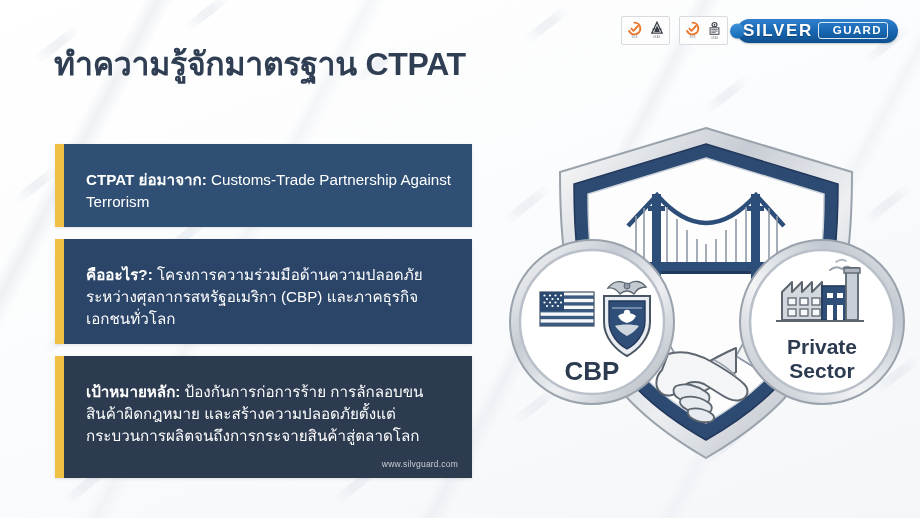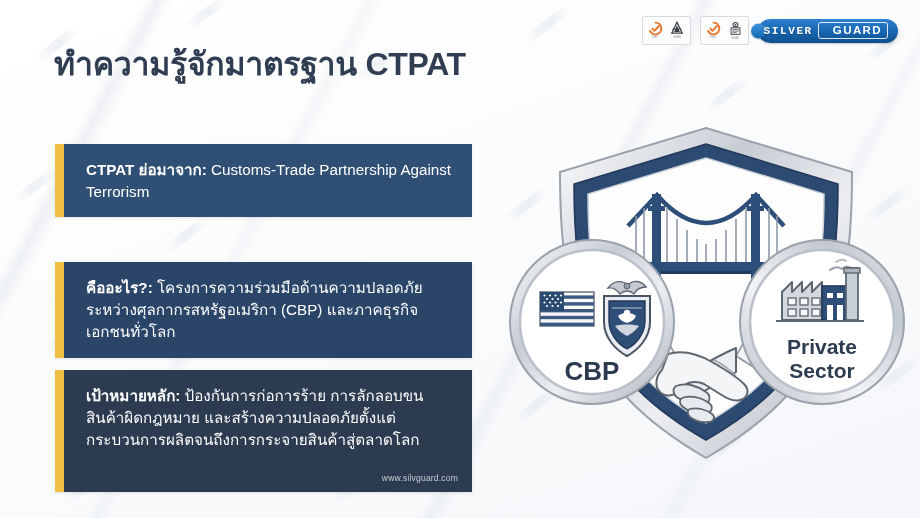--- a/index.html
+++ b/index.html
@@ -91,27 +91,26 @@
     left: -7px;
     top: 50%;
     transform: translateY(-50%);
     width: 15px;
     height: 15px;
     border-radius: 50%;
     background: linear-gradient(180deg, #3f93de 0%, #1268b2 100%);
     box-shadow: 0 1px 2px rgba(0,0,0,.2);
   }
   .brand-silver {
-    font-size: 11px;
+    font-size: 17px;
     font-weight: 700;
     color: #ffffff;
     letter-spacing: 1.6px;
     text-shadow: 0 1px 1px rgba(0,0,0,.3);
     z-index: 1;
-    font-family: Liberation Mono, monospace;
   }
   .brand-guard {
     font-size: 11.5px;
     font-weight: 700;
     color: #ffffff;
     letter-spacing: 1.4px;
     border: 1.5px solid rgba(255,255,255,.85);
     border-radius: 3px;
     padding: 1px 5px 1px 14px;
     line-height: 1.05;
@@ -136,21 +135,21 @@
     position: absolute;
     left: 55px;
     top: 144px;
     width: 417px;
     display: flex;
     flex-direction: column;
     gap: 12px;
   }
   .info-box {
     position: relative;
-    padding: 15px 17px 14px 22px;
+    padding: 25px 17px 14px 22px;
     border-left: 9px solid #edb game;
     color: #ffffff;
     font-size: 15.2px;
     line-height: 1.45;
     box-shadow: 0 1px 3px rgba(0,0,0,.10);
   }
   .info-box.b1 { background: #2f4f74; border-left: 9px solid #efc044; min-height: 72px; }
   .info-box.b2 { background: #2b4569; border-left: 9px solid #efc044; min-height: 96px; }
   .info-box.b3 { background: #2c3b50; border-left: 9px solid #efc044; min-height: 122px; padding-bottom: 20px; }
 
@@ -251,21 +250,21 @@
   <h1 class="page-title">ทำความรู้จักมาตรฐาน CTPAT</h1>
 
   <div class="boxes">
 
     <div class="info-box b1" style="background: rgb(47, 79, 116); border-left-color: rgb(239, 192, 68);">
       <div class="info-text">
         <b>CTPAT ย่อมาจาก:</b><span> Customs-Trade Partnership Against Terrorism</span>
       </div>
     </div>
 
-    <div class="info-box b2" style="background: rgb(43, 69, 105); border-left-color: rgb(239, 192, 68); margin-top: 33px;">
+    <div class="info-box b2" style="background: rgb(43, 69, 105); border-left-color: rgb(239, 192, 68);">
       <div class="info-text">
         <b>คืออะไร?:</b><span> โครงการความร่วมมือด้านความปลอดภัยระหว่างศุลกากรสหรัฐอเมริกา (CBP) และภาคธุรกิจเอกชนทั่วโลก</span>
       </div>
     </div>
 
     <div class="info-box b3" style="background: rgb(44, 59, 80); border-left-color: rgb(239, 192, 68);">
       <div class="info-text">
         <b>เป้าหมายหลัก:</b><span> ป้องกันการก่อการร้าย การลักลอบขนสินค้าผิดกฎหมาย และสร้างความปลอดภัยตั้งแต่กระบวนการผลิตจนถึงการกระจายสินค้าสู่ตลาดโลก</span>
       </div>
       <div class="site-watermark">www.silvguard.com</div>

